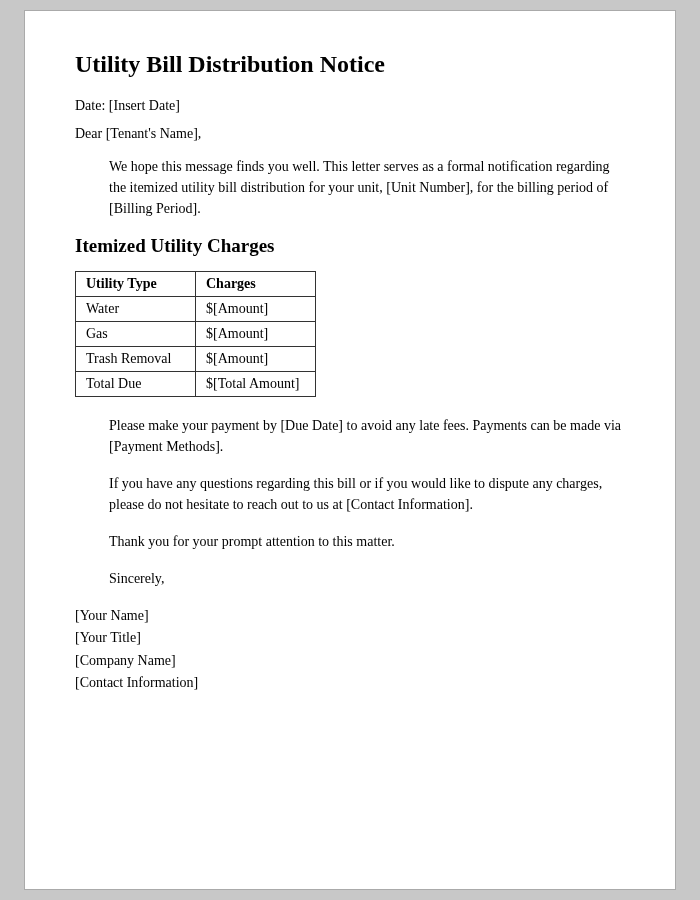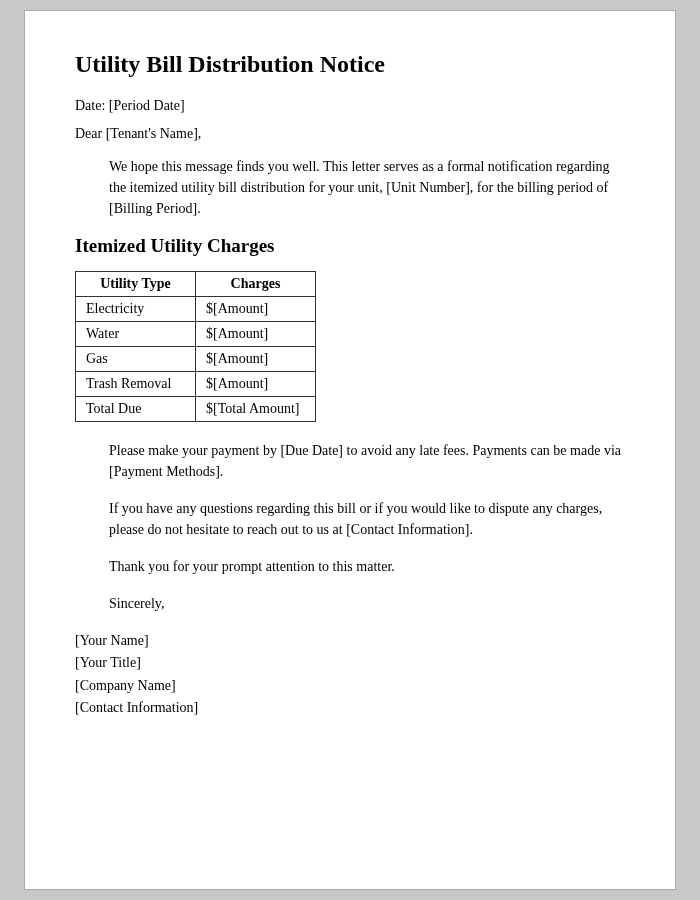--- a/index.html
+++ b/index.html
@@ -70,21 +70,20 @@
     .charges-table th,
     .charges-table td {
       border: 1px solid #333333;
       padding: 4px 10px;
       text-align: left;
     }
 
     .charges-table th {
       font-weight: bold;
       background: #ffffff;
-      text-align: center;
     }
 
     .charges-table td:first-child {
       width: 120px;
     }
 
     .charges-table td:last-child {
       width: 120px;
     }
 
@@ -98,40 +97,36 @@
       font-family: 'Times New Roman', Times, serif;
     }
   </style>
 </head>
 <body>
 
 <div class="document-wrapper">
 
   <h1 class="doc-title">Utility Bill Distribution Notice</h1>
 
-  <p class="doc-date">Date: [Period Date]</p>
+  <p class="doc-date">Date: [Insert Date]</p>
 
   <p class="doc-salutation">Dear [Tenant's Name],</p>
 
   <p class="doc-paragraph">We hope this message finds you well. This letter serves as a formal notification regarding the itemized utility bill distribution for your unit, [Unit Number], for the billing period of [Billing Period].</p>
 
   <h2 class="section-heading">Itemized Utility Charges</h2>
 
   <table class="charges-table">
     <thead>
       <tr>
         <th>Utility Type</th>
         <th>Charges</th>
       </tr>
     </thead>
     <tbody id="table-body">
-    <tr>
-          <td>Electricity</td>
-          <td>$[Amount]</td>
-        </tr>
         <tr>
           <td>Water</td>
           <td>$[Amount]</td>
         </tr>
         <tr>
           <td>Gas</td>
           <td>$[Amount]</td>
         </tr>
         <tr>
           <td>Trash Removal</td>

